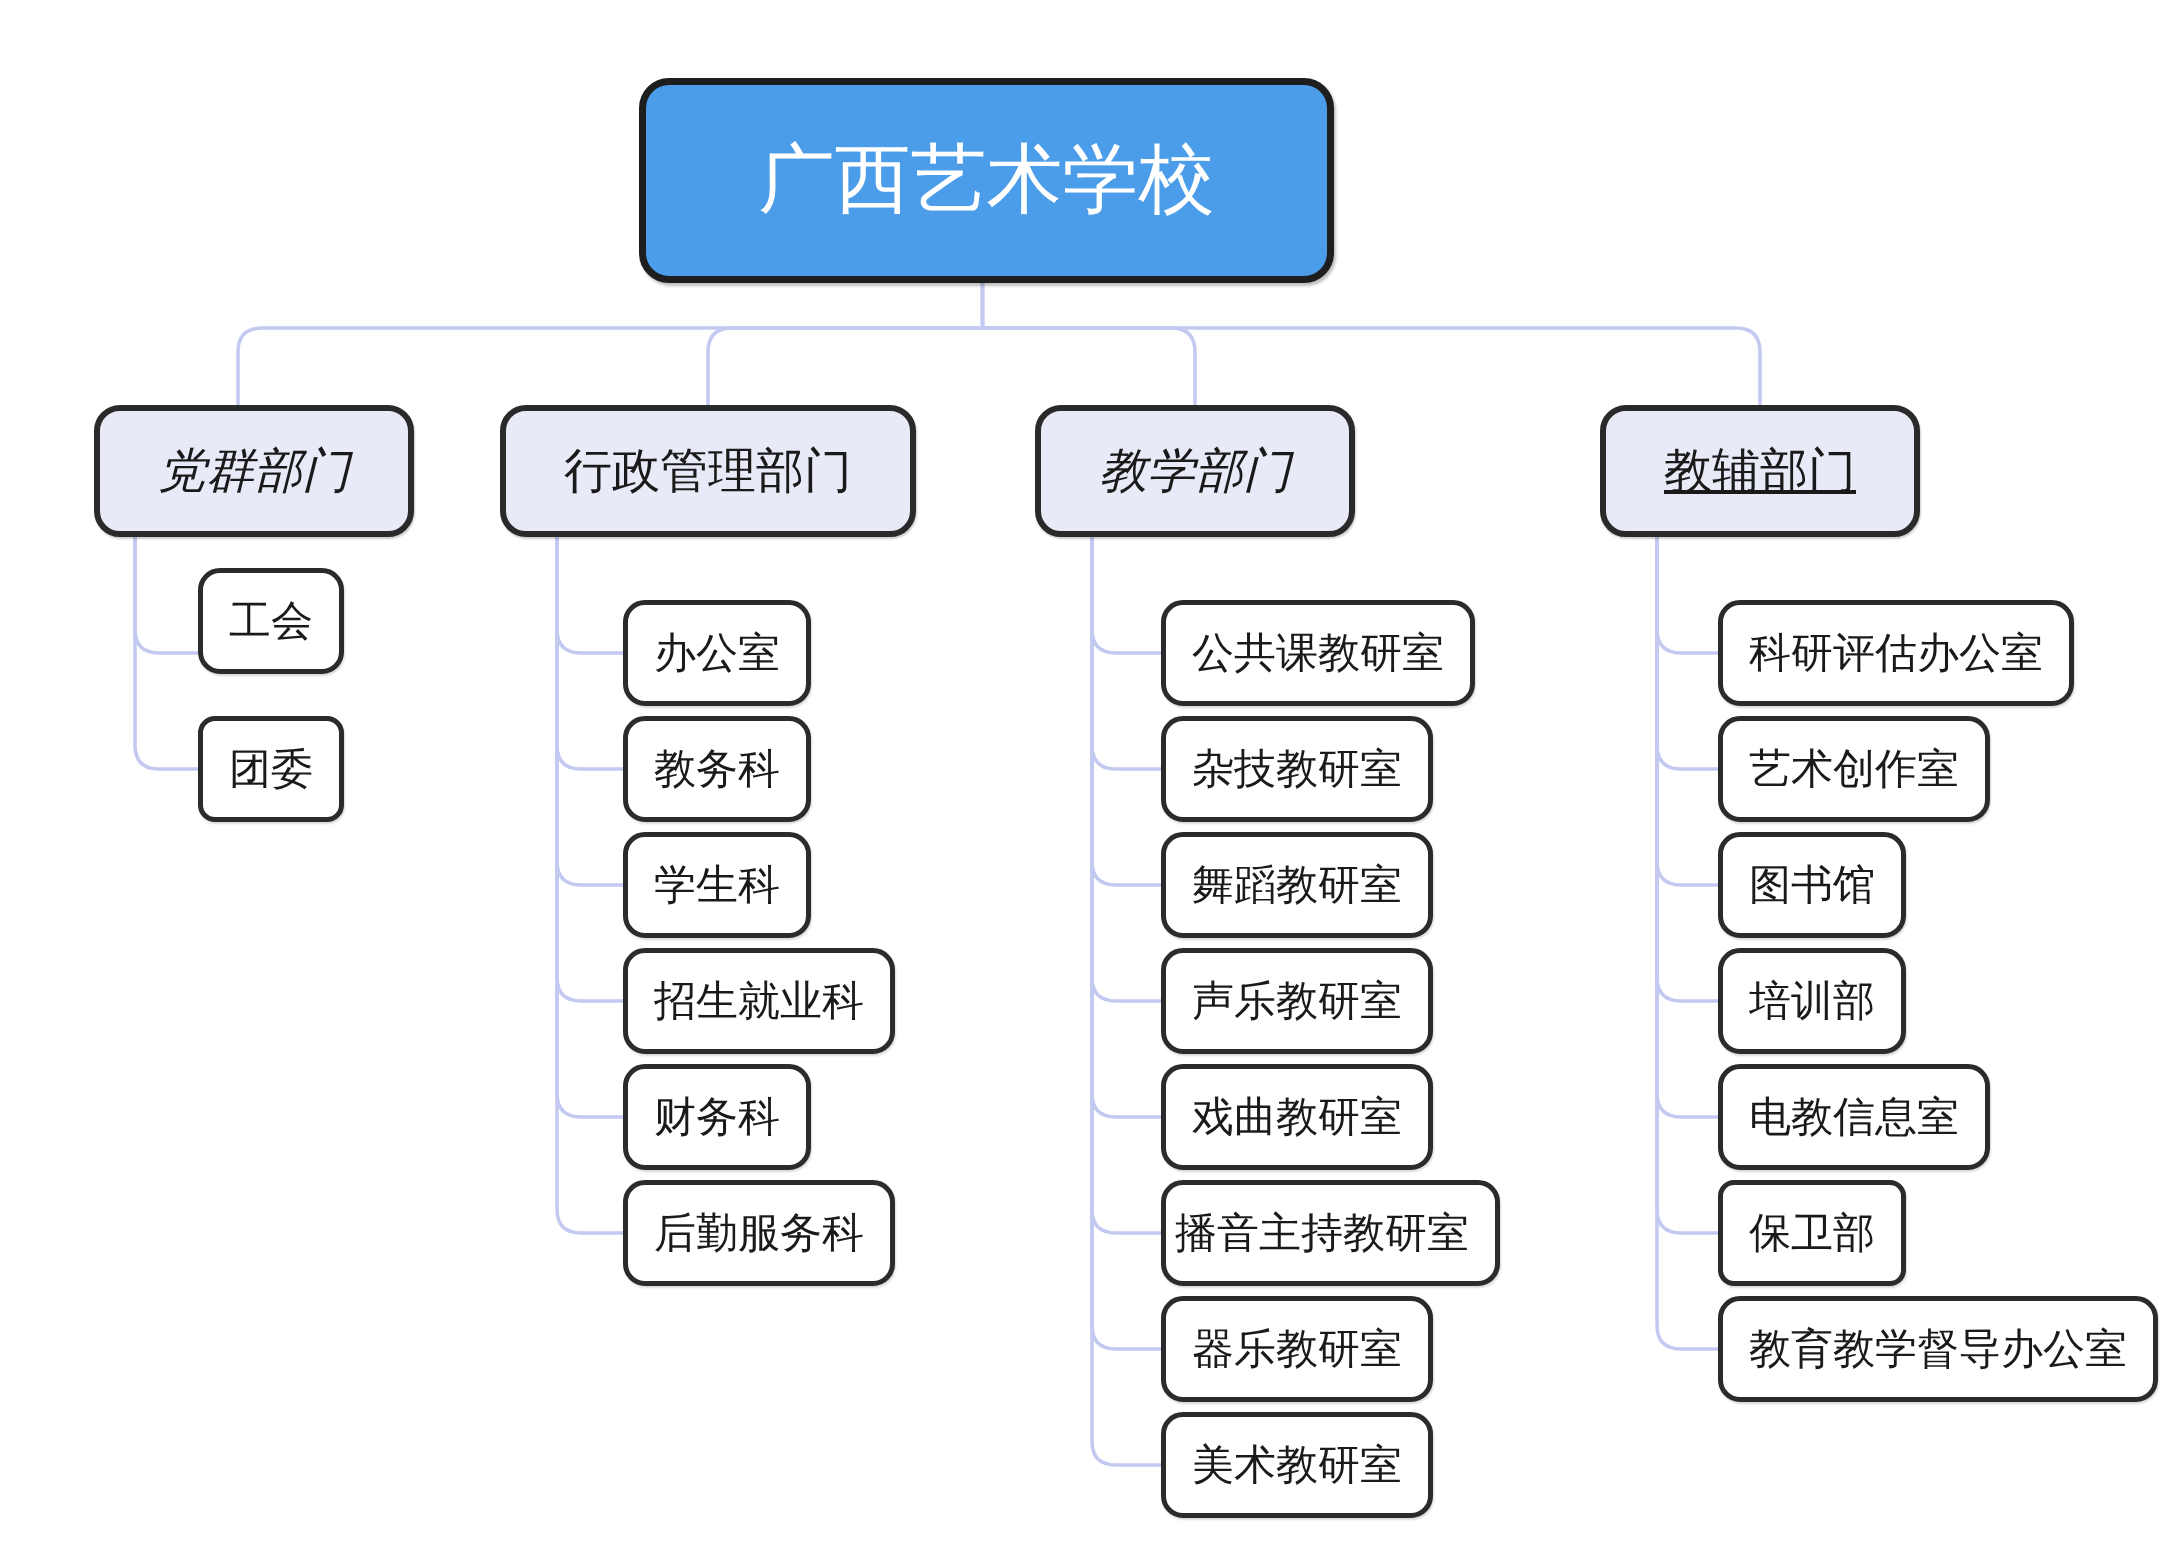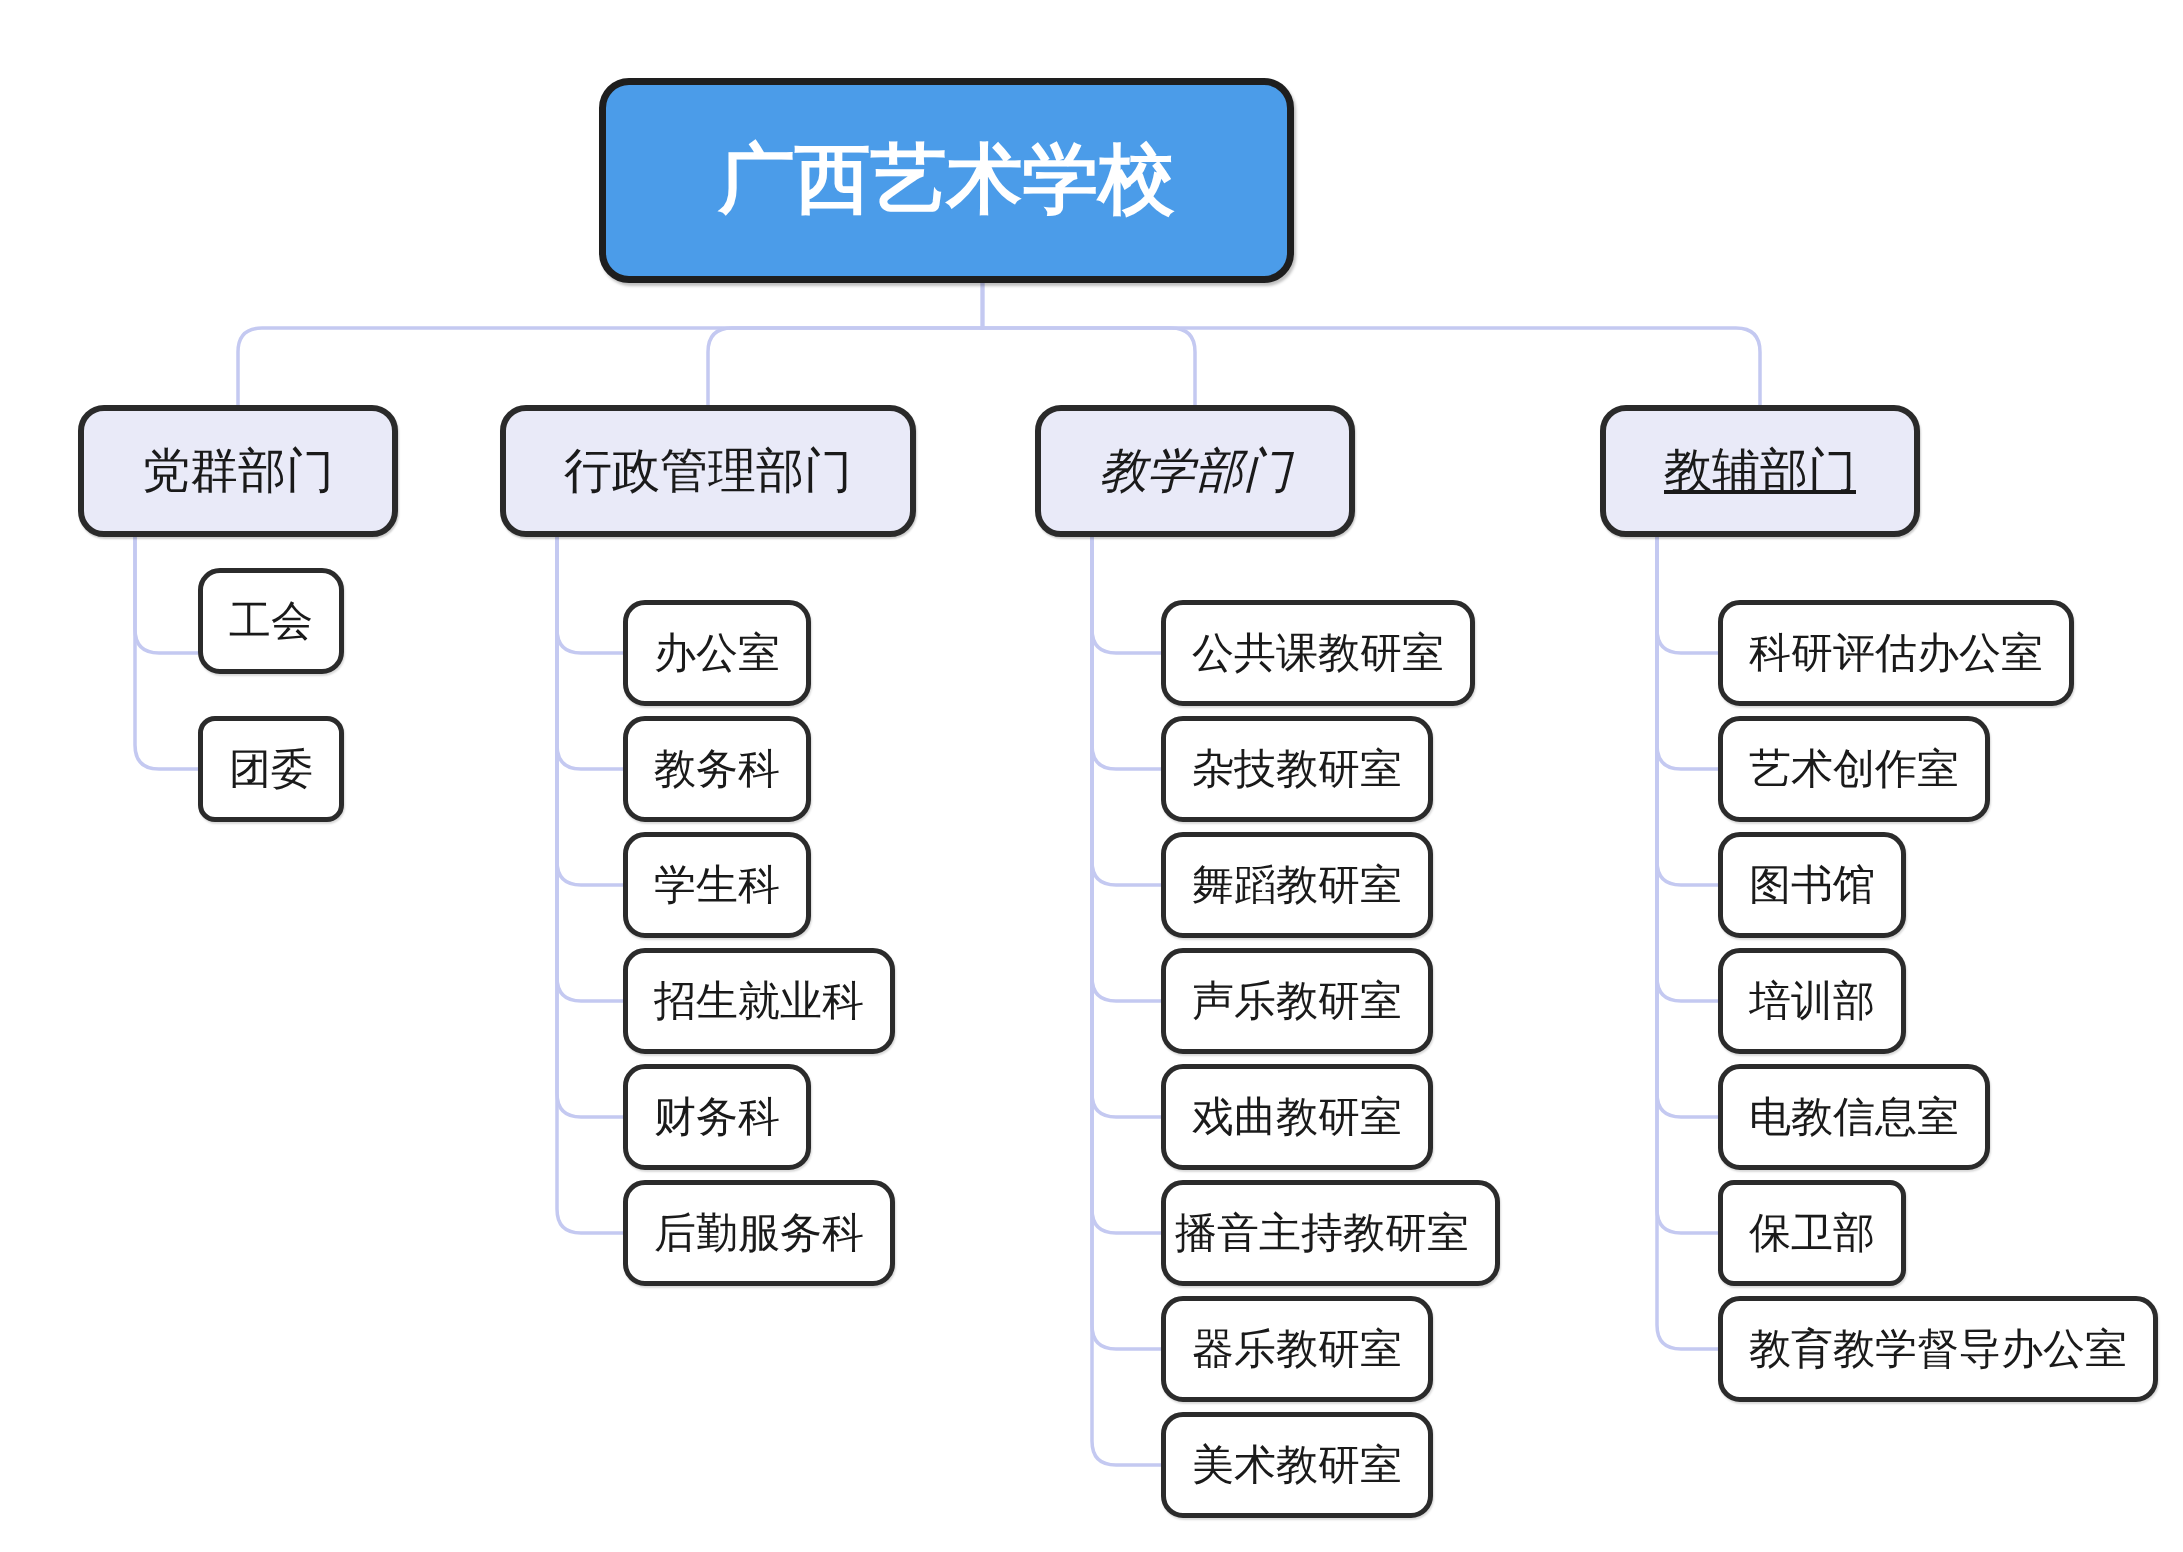--- a/index.html
+++ b/index.html
@@ -34,27 +34,27 @@
   }
   .node {
     position: absolute;
     display: flex;
     align-items: center;
     justify-content: center;
     white-space: nowrap;
     color: var(--text-dark);
   }
   .root {
-    left: 599px; top: 78px;
+    left: 639px; top: 78px;
     width: 695px; height: 205px;
     background: var(--root-fill);
     border: 7px solid var(--root-border);
     border-radius: 30px;
     font-size: 76px;
-    font-weight: bold;
+    font-weight: normal;
     color: var(--root-text);
     box-shadow: 2px 3px 3px rgba(0,0,0,0.25);
   }
   .branch {
     background: var(--branch-fill);
     border: 6px solid var(--branch-border);
     border-radius: 26px;
     font-size: 48px;
     padding: 28px 58px;
     box-shadow: 1px 2px 2px rgba(0,0,0,0.2);
@@ -96,21 +96,21 @@
       <path d="M 1657 537 V 629 Q 1657 653 1681 653 H 1718" fill="none" stroke="#c4c9f1" stroke-width="3.5" stroke-linecap="round"></path>
       <path d="M 1657 537 V 745 Q 1657 769 1681 769 H 1718" fill="none" stroke="#c4c9f1" stroke-width="3.5" stroke-linecap="round"></path>
       <path d="M 1657 537 V 861 Q 1657 885 1681 885 H 1718" fill="none" stroke="#c4c9f1" stroke-width="3.5" stroke-linecap="round"></path>
       <path d="M 1657 537 V 977 Q 1657 1001 1681 1001 H 1718" fill="none" stroke="#c4c9f1" stroke-width="3.5" stroke-linecap="round"></path>
       <path d="M 1657 537 V 1093 Q 1657 1117 1681 1117 H 1718" fill="none" stroke="#c4c9f1" stroke-width="3.5" stroke-linecap="round"></path>
       <path d="M 1657 537 V 1209 Q 1657 1233 1681 1233 H 1718" fill="none" stroke="#c4c9f1" stroke-width="3.5" stroke-linecap="round"></path>
       <path d="M 1657 537 V 1325 Q 1657 1349 1681 1349 H 1718" fill="none" stroke="#c4c9f1" stroke-width="3.5" stroke-linecap="round"></path>
     </svg>
   <div class="node root">广西艺术学校</div>
 
-<div class="node branch" style="left: 78px; top: 405px;">党群部门</div>
+<div class="node branch" style="left: 94px; top: 405px; font-style: italic;">党群部门</div>
     <div class="node child" style="left: 198px; top: 568px;">工会</div>
     <div class="node child" style="left: 198px; top: 716px; border-radius: 17px;">团委</div>
     <div class="node branch" style="left: 500px; top: 405px;">行政管理部门</div>
     <div class="node child" style="left: 623px; top: 600px;">办公室</div>
     <div class="node child" style="left: 623px; top: 716px;">教务科</div>
     <div class="node child" style="left: 623px; top: 832px;">学生科</div>
     <div class="node child" style="left: 623px; top: 948px;">招生就业科</div>
     <div class="node child" style="left: 623px; top: 1064px;">财务科</div>
     <div class="node child" style="left: 623px; top: 1180px;">后勤服务科</div>
     <div class="node branch" style="left: 1035px; top: 405px; font-style: italic;">教学部门</div>

